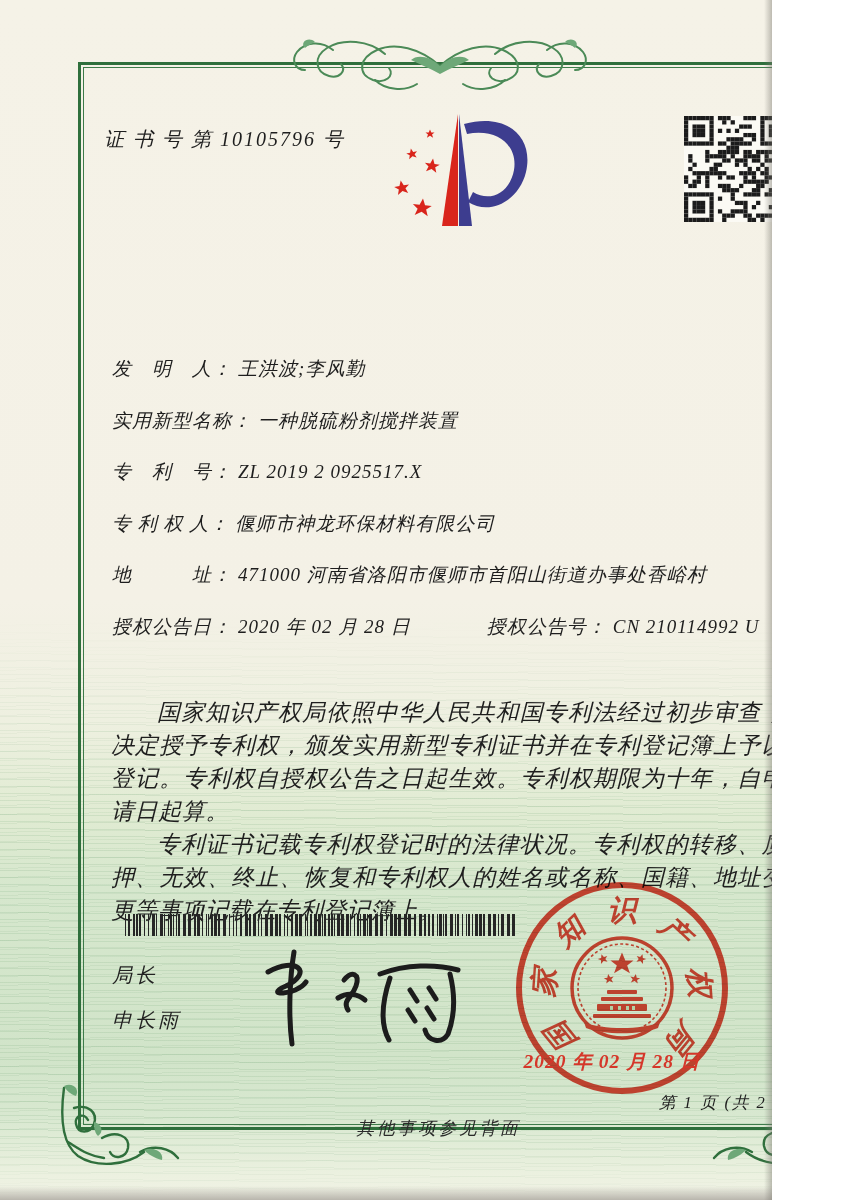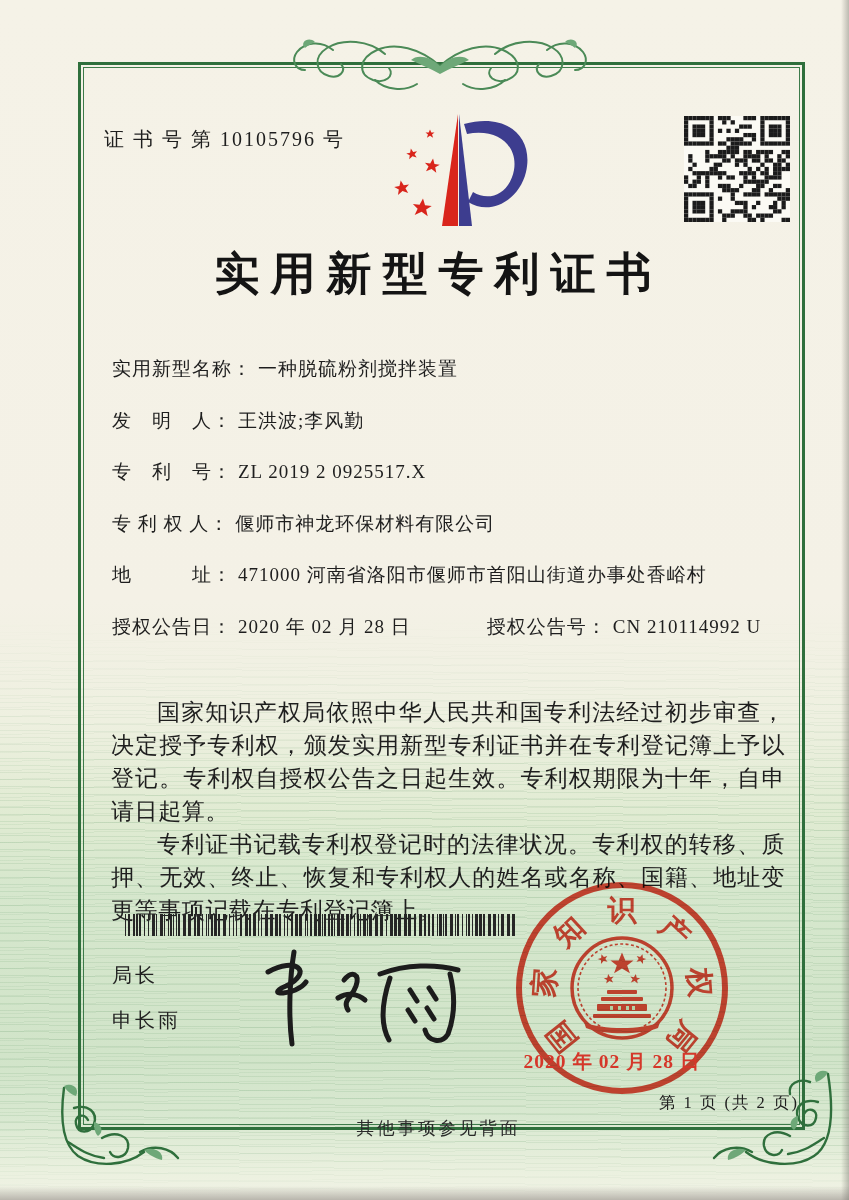--- a/index.html
+++ b/index.html
@@ -1,21 +1,22 @@
 <!DOCTYPE html>
 <html><head>
 <meta charset="utf-8">
 <style>
   html,body{margin:0;padding:0;background:#ffffff;}
   .page{
-    position:relative;width:849px;height:1200px;overflow:hidden;
+    position:relative;width:772px;height:1200px;overflow:hidden;
     font-family:"Liberation Serif","DejaVu Serif",serif;color:#1e1e1e;
     background:linear-gradient(180deg,
       #f5f2e7 0%, #f4f1e6 50%, #eef0e0 60%, #e0ebd2 68%,
       #d6e7cd 74%, #d1e4c9 88%, #d8e8d0 93%, #ecf1e0 98%, #f1f2e6 100%);
+    font-style:italic;
   }
   .waves{
     position:absolute;left:0;right:0;top:620px;bottom:0;pointer-events:none;
     background:
       repeating-linear-gradient(0.6deg, rgba(106,160,112,.16) 0 1px, transparent 1px 7px),
       repeating-linear-gradient(-0.8deg, rgba(106,160,112,.10) 0 1px, transparent 1px 9px);
     -webkit-mask-image:linear-gradient(180deg,transparent 0,#000 190px,#000 88%,transparent 100%);
     mask-image:linear-gradient(180deg,transparent 0,#000 190px,#000 88%,transparent 100%);
   }
   .edge-shadow-bottom{position:absolute;left:0;right:0;bottom:0;height:14px;
@@ -445,30 +446,29 @@
         <rect x="21.200000000000003" y="101.76" width="4.24" height="4.24" fill="#1b1b1b"></rect>
         <rect x="25.44" y="101.76" width="4.24" height="4.24" fill="#1b1b1b"></rect>
         <rect x="38.160000000000004" y="101.76" width="4.24" height="4.24" fill="#1b1b1b"></rect>
         <rect x="63.6" y="101.76" width="4.24" height="4.24" fill="#1b1b1b"></rect>
         <rect x="67.84" y="101.76" width="4.24" height="4.24" fill="#1b1b1b"></rect>
         <rect x="76.32000000000001" y="101.76" width="4.24" height="4.24" fill="#1b1b1b"></rect>
         <rect x="97.52000000000001" y="101.76" width="4.24" height="4.24" fill="#1b1b1b"></rect>
         <rect x="101.76" y="101.76" width="4.24" height="4.24" fill="#1b1b1b"></rect>
       </svg></div>
 
-  <div class="title">实用新型专利证书</div>
 
   <div class="fields">
+    <div class="field-row">
+      <span class="field-label">发　明　人：</span>
+      <span class="field-value">王洪波;李风勤</span>
+    </div>
     <div class="field-row">
       <span class="field-label">实用新型名称：</span>
       <span class="field-value">一种脱硫粉剂搅拌装置</span>
-    </div>
-    <div class="field-row">
-      <span class="field-label">发　明　人：</span>
-      <span class="field-value">王洪波;李风勤</span>
     </div>
     <div class="field-row">
       <span class="field-label">专　利　号：</span>
       <span class="field-value">ZL 2019 2 0925517.X</span>
     </div>
     <div class="field-row">
       <span class="field-label">专 利 权 人：</span>
       <span class="field-value">偃师市神龙环保材料有限公司</span>
     </div>
     <div class="field-row">

